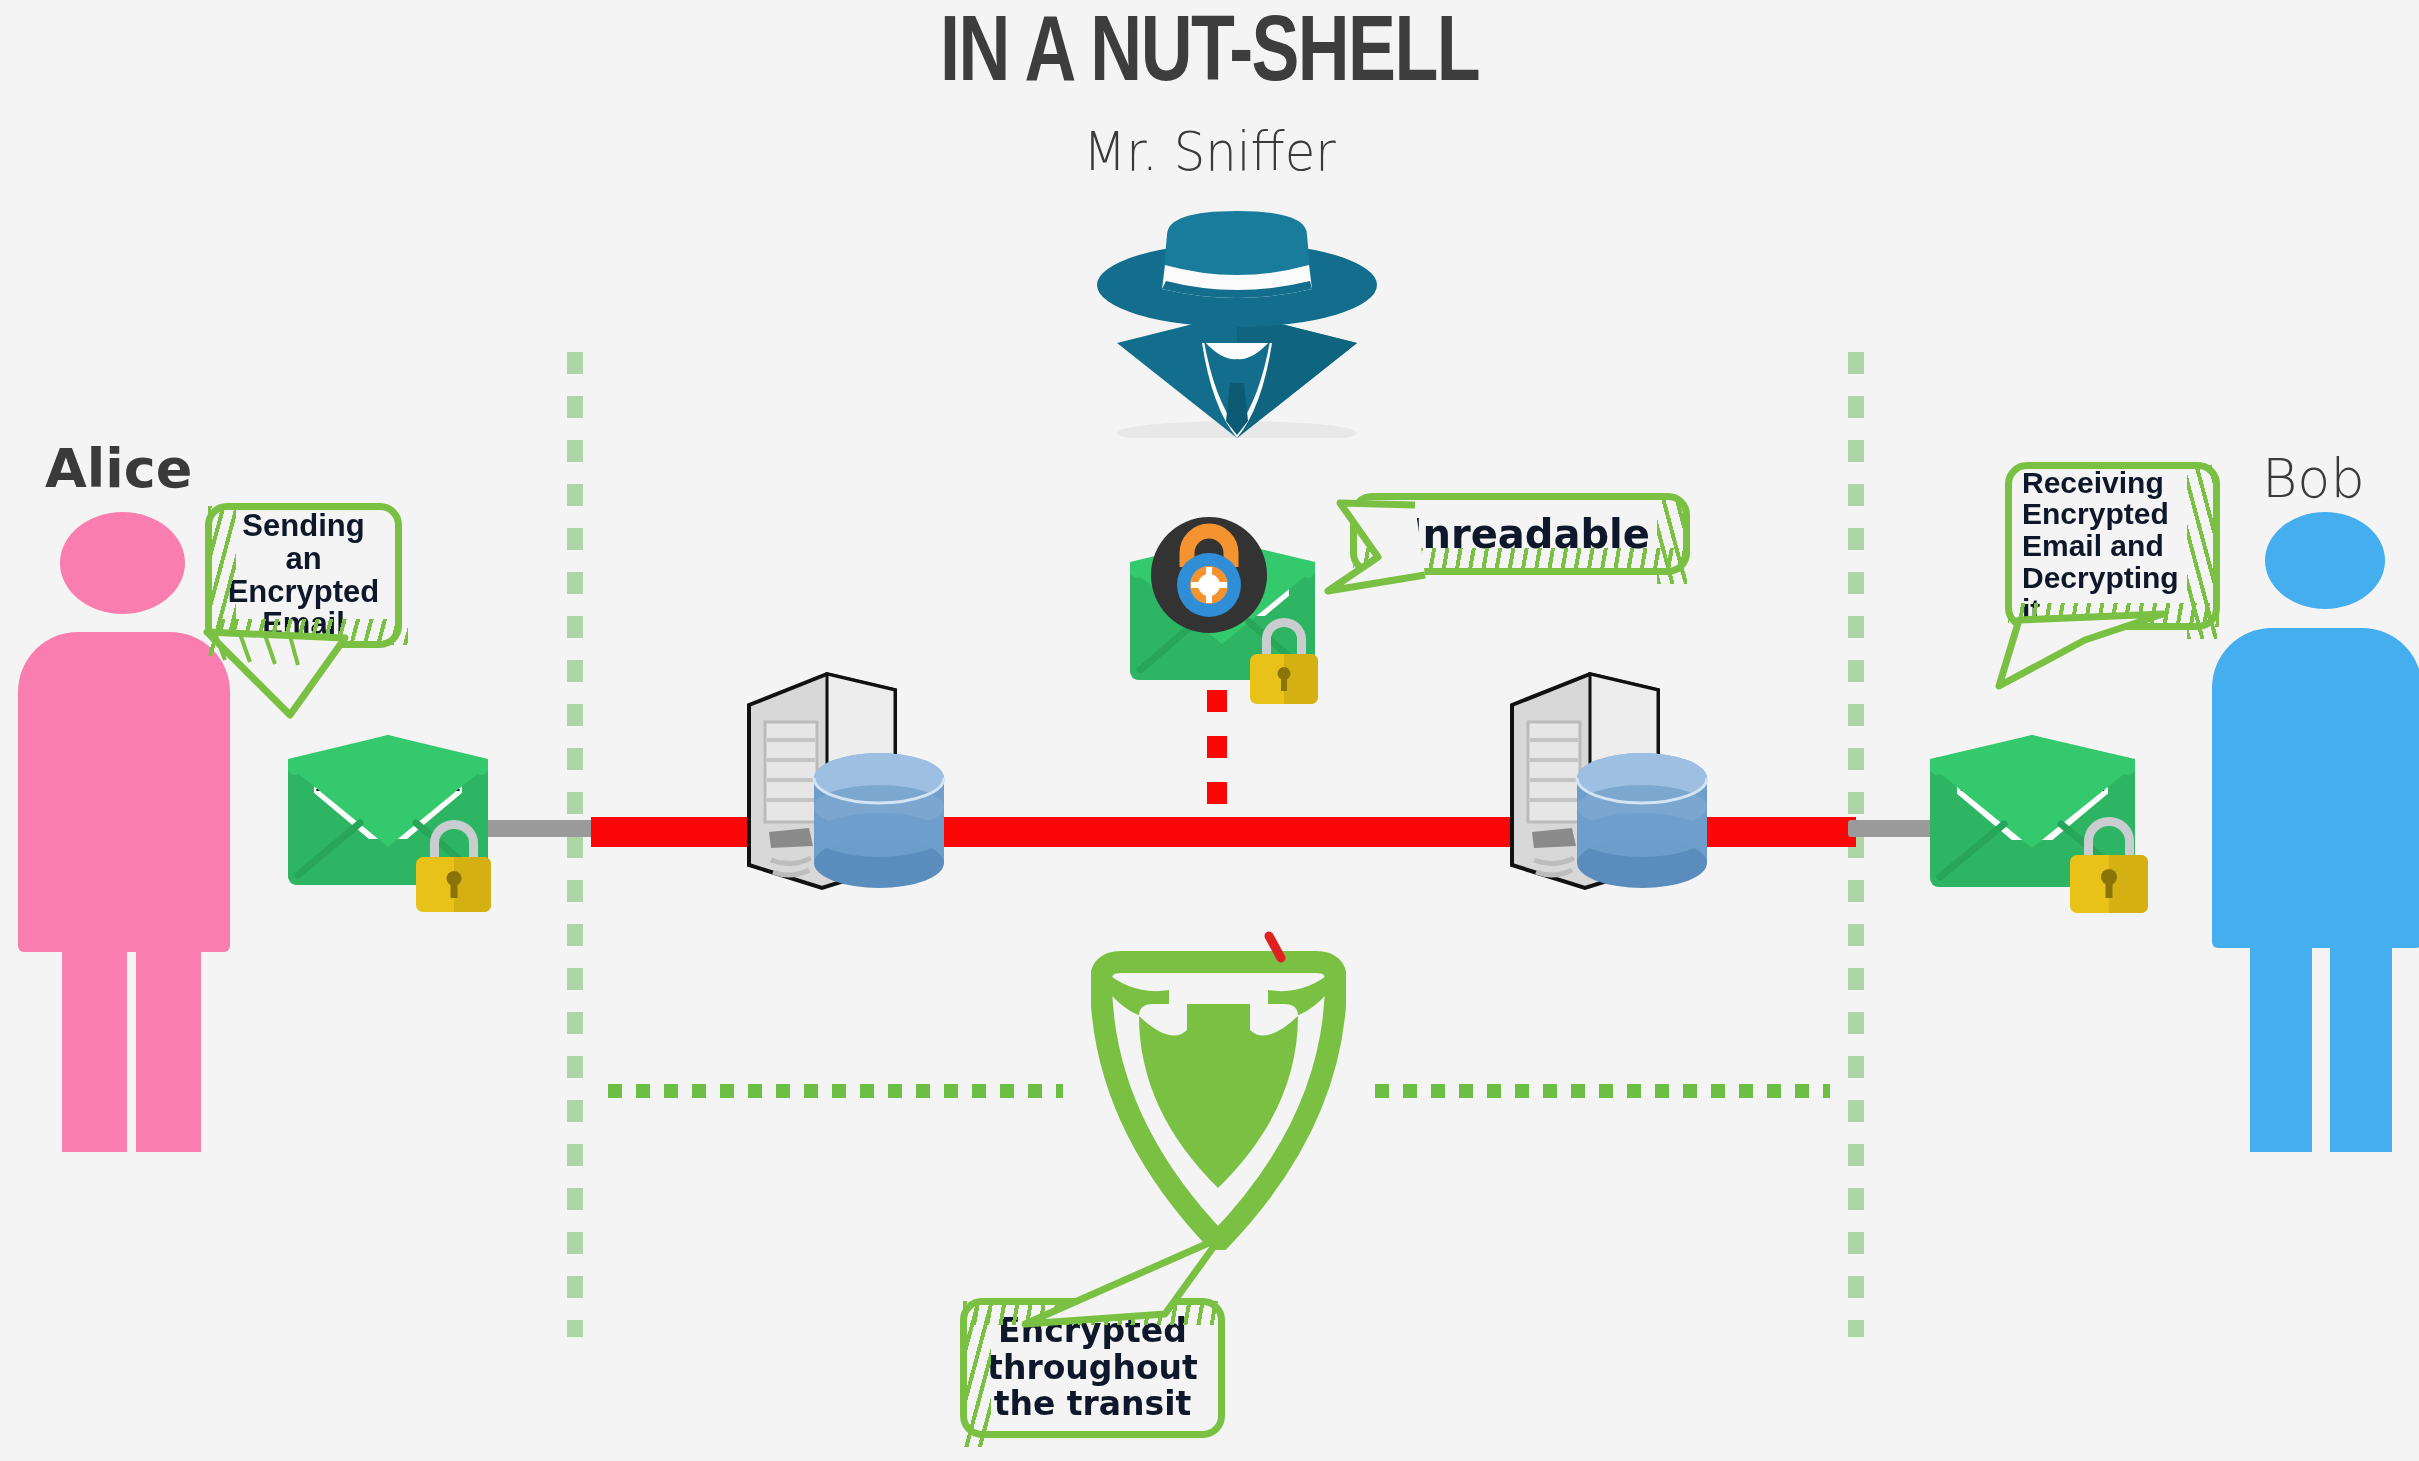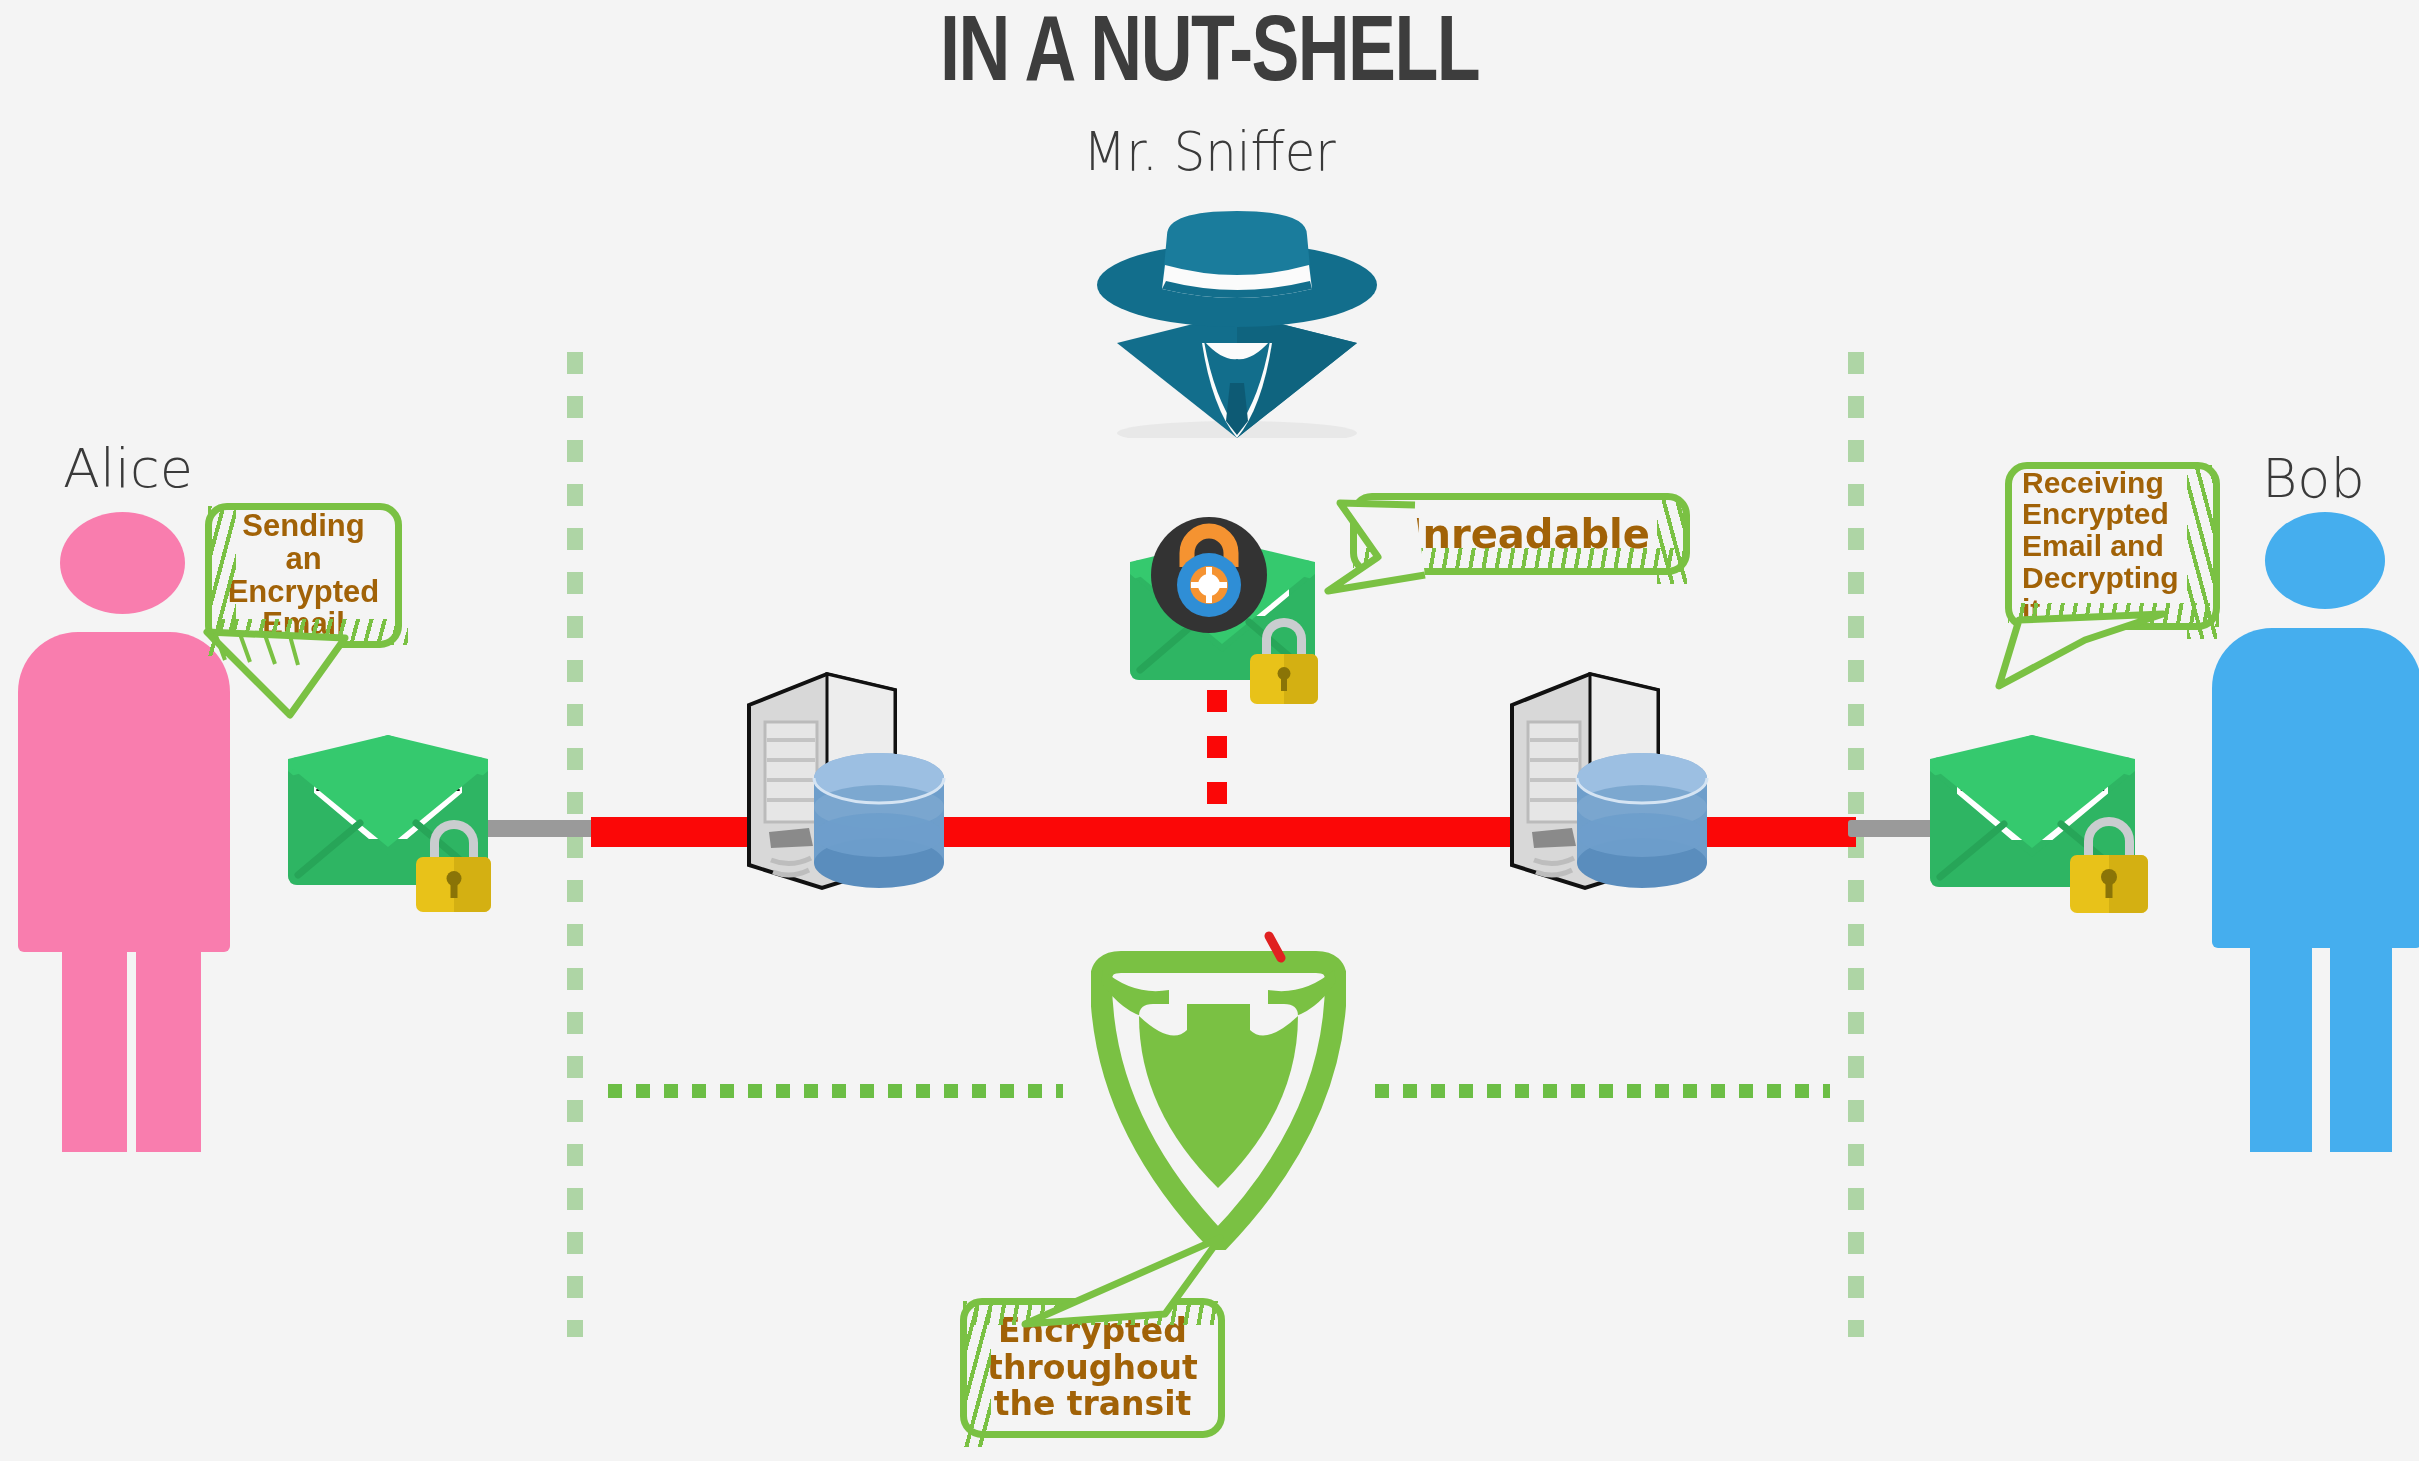--- a/index.html
+++ b/index.html
@@ -61,21 +61,21 @@
   
   .bubble{
     position:absolute;
     background:#f4f4f4;
     border:7px solid #7ac143;
     border-radius:22px;
     box-sizing:border-box;
     display:flex;align-items:center;justify-content:center;
   }
   .bubble .btxt{
-    color:#a16207;font-weight:bold;line-height:1.06;
+    color:#0f172a;font-weight:bold;line-height:1.06;
     font-family:"Liberation Sans", sans-serif;
     padding:4px 10px;
   }
   .bubble.round .btxt{
     font-family:"DejaVu Sans", sans-serif;font-weight:bold;
   }
   
   .hatch{
     position:absolute;pointer-events:none;
     background-image:repeating-linear-gradient(
@@ -149,21 +149,21 @@
   <div class="abs" id="title">IN A NUT-SHELL</div>
   <div class="abs" id="sniffer-label">Mr. Sniffer</div>
 
   <div class="abs divider" style="left:567px"></div>
   <div class="abs divider" style="left:1848px"></div>
 
   <div class="abs hdots" style="left:608px;width:455px;"></div>
   <div class="abs hdots" style="left:1375px;width:455px;"></div>
 
   <div class="abs">
-    <div class="abs person-label" style="left:63px;top:437px;">Alice</div>
+    <div class="abs person-label" style="left:45px;top:437px;font-weight:bold;">Alice</div>
     <div class="abs person-head" style="left:60px;top:512px;width:125px;height:102px;background:#f97dae;"></div>
     <div class="abs person-body" style="left:18px;top:632px;width:212px;height:320px;background:#f97dae;"></div>
     <div class="abs" style="left:62px;top:940px;width:65px;height:212px;background:#f97dae;"></div>
     <div class="abs" style="left:136px;top:940px;width:65px;height:212px;background:#f97dae;"></div>
   </div>
 
   <div class="bubble" style="left:205px;top:503px;width:197px;height:145px;">
     <div class="hatch" style="left:-4px;top:-4px;width:28px;height:150px;--ang:105deg;"></div>
     <div class="hatch" style="left:-4px;bottom:-4px;width:200px;height:26px;--ang:105deg;"></div>
     <div class="btxt" style="font-size:31px;text-align:center;">

